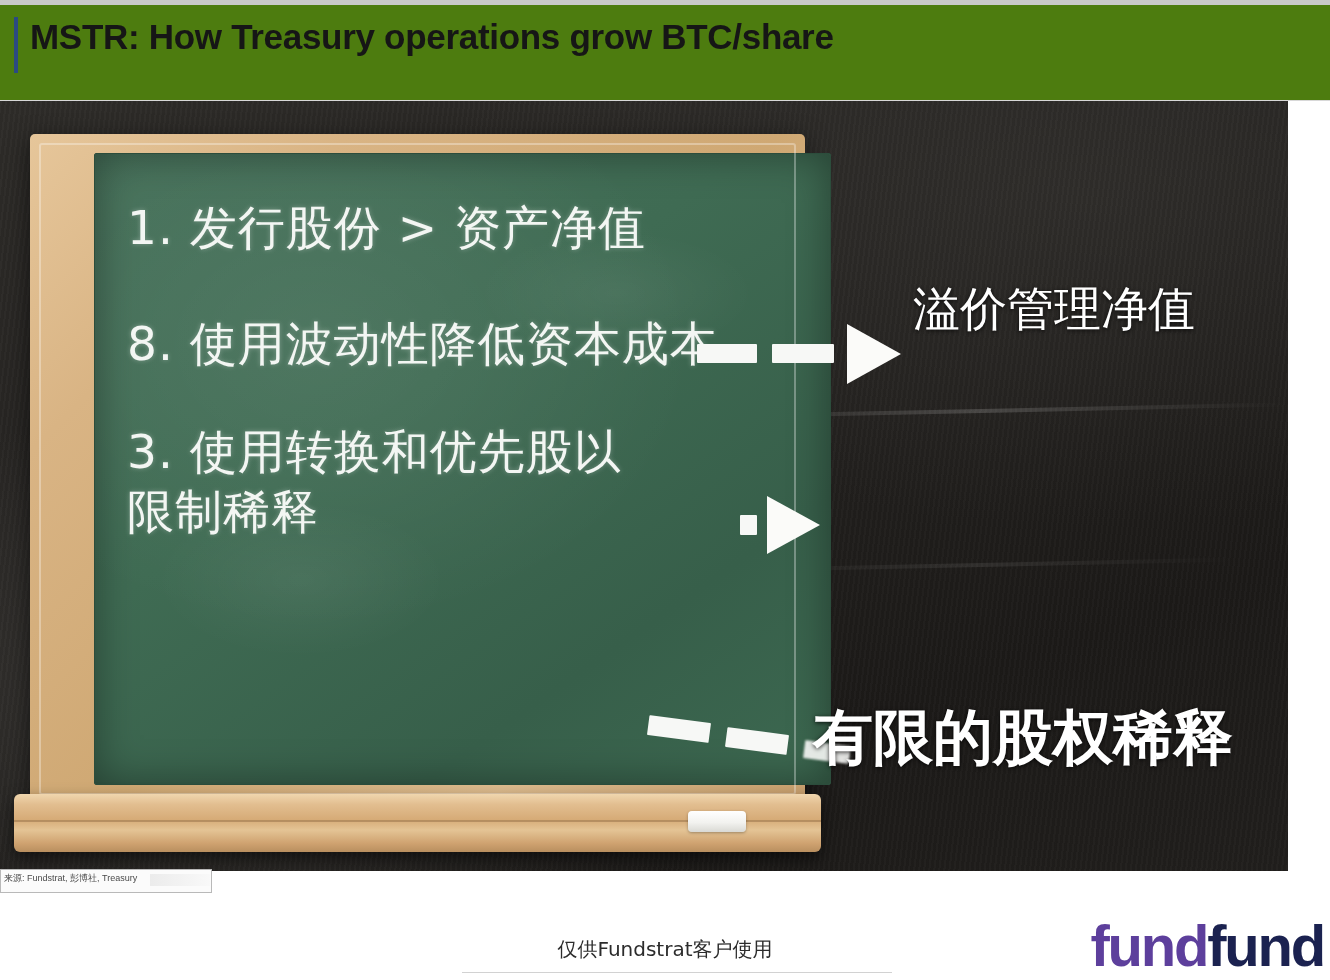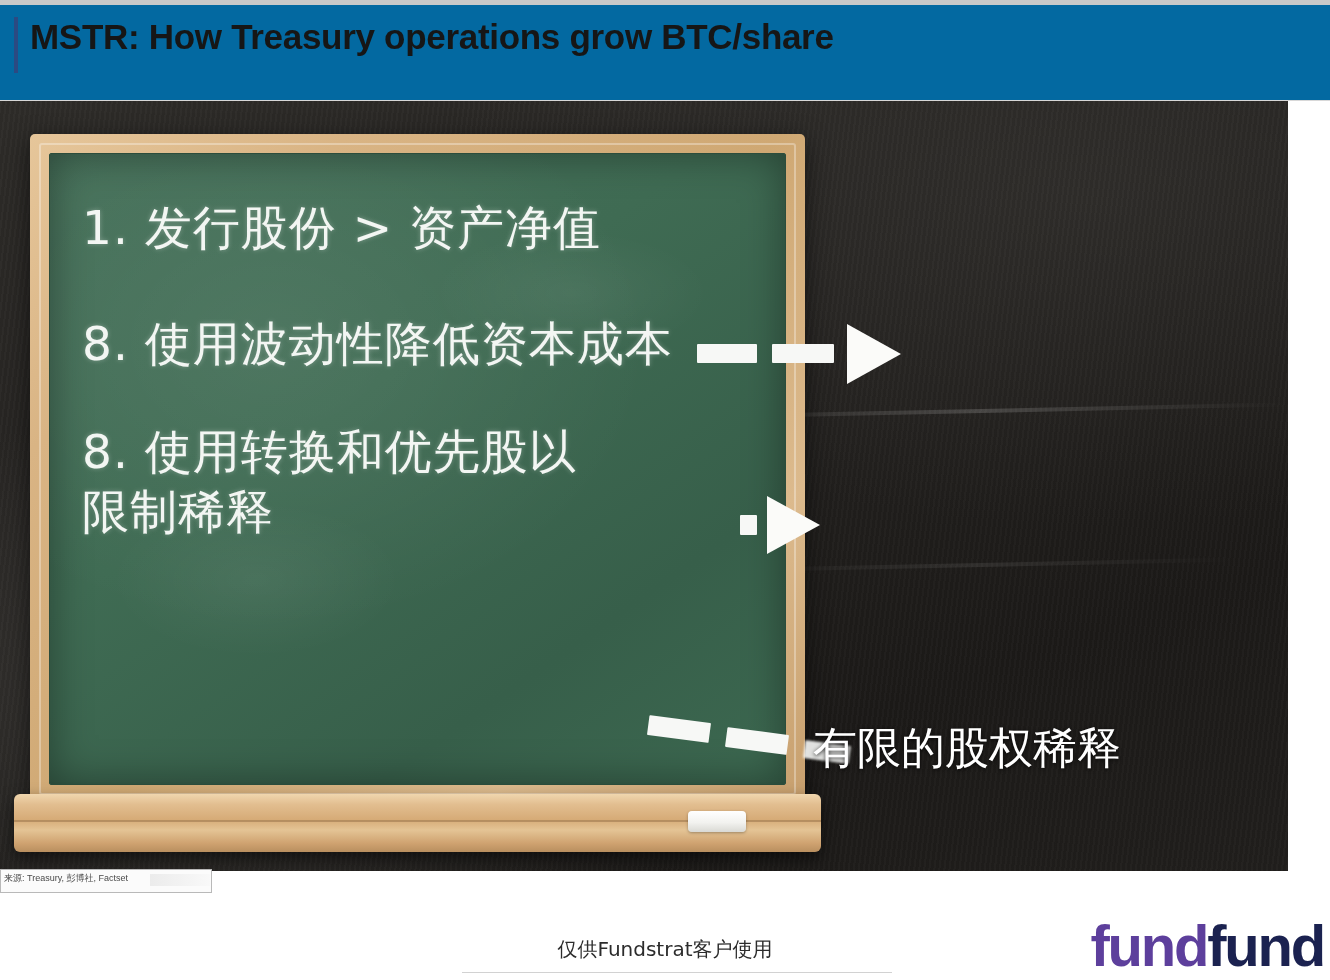--- a/index.html
+++ b/index.html
@@ -19,21 +19,21 @@
 
   
   .top-strip {
     position: absolute; left: 0; top: 0; width: 1330px; height: 5px;
     background: #c9c9c9;
   }
 
   
   .title-band {
     position: absolute; left: 0; top: 5px; width: 1330px; height: 96px;
-    background: #0369a1;
+    background: #4d7c0f;
     border-bottom: 1px solid #d8d8d8;
   }
   .title-accent {
     position: absolute; left: 14px; top: 12px; width: 4px; height: 56px;
     background: #2b4a82;
   }
   .slide-title {
     position: absolute; left: 30px; top: 12px;
     font-size: 35px;
     font-weight: bold;
@@ -90,20 +90,21 @@
   .board-surface {
     position: relative;
     width: 100%; height: 100%;
     background:
       radial-gradient(ellipse 80% 70% at 30% 30%, rgba(255,255,255,0.07), rgba(0,0,0,0) 65%),
       linear-gradient(145deg, #46715a 0%, #3f6b53 40%, #375f4a 75%, #3c6850 100%);
     border: 1px solid #2c4d3c;
     border-radius: 2px;
     overflow: hidden;
     box-shadow: inset 0 0 40px rgba(0,0,0,0.38);
+    margin-left: 45px;
   }
   .board-smudge {
     position: absolute; border-radius: 50%;
     background: radial-gradient(ellipse, rgba(255,255,255,0.055), rgba(255,255,255,0) 70%);
     pointer-events: none;
   }
 
   .board-lines {
     position: absolute; left: 32px; top: 44px; right: 30px;
     color: #f3f6f3;
@@ -176,21 +177,21 @@
   
   .annot {
     position: absolute;
     color: #ffffff;
     font-family: "DejaVu Sans", "Liberation Sans", sans-serif;
     text-shadow: 0 1px 4px rgba(0,0,0,0.8);
     line-height: 1.20;
   }
   #annot-1 { left: 913px; top: 180px; width: 330px; font-size: 47px; }
   #annot-2 { left: 845px; top: 390px; width: 430px; font-size: 47px; }
-  #annot-3 { left: 813px; top: 621px; width: 480px; font-size: 44px; }
+  #annot-3 { left: 813px; top: 600px; width: 480px; font-size: 60px; font-weight: bold; }
 
   
   .source-line {
     position: absolute; left: 4px; top: 872px;
     font-size: 9px;
     color: #2a2a2a;
     font-family: "Liberation Sans", sans-serif;
     white-space: nowrap;
     opacity: .85;
   }
@@ -247,21 +248,21 @@
 
     <div class="board-wrap">
       <div class="board-frame">
         <div class="board-surface">
           <div class="board-smudge" style="left:8%;top:55%;width:40%;height:25%;"></div>
           <div class="board-smudge" style="left:52%;top:12%;width:38%;height:20%;"></div>
 
           <div class="board-lines">
             <div class="board-line l1">1. 发行股份 &gt; 资产净值</div>
             <div class="board-line l2">8. 使用波动性降低资本成本</div>
-            <div class="board-line l3">8. 使用转换和优先股以限制稀释</div>
+            <div class="board-line l3">3. 使用转换和优先股以限制稀释</div>
           </div>
         </div>
       </div>
       <div class="chalk-tray">
         <div class="chalk-piece"></div>
       </div>
     </div>
 
     <div class="arrow-group" id="arrow-1">
       <div class="dash d1"></div>
@@ -273,25 +274,26 @@
       <div class="dash d1"></div>
       <div class="tri"></div>
     </div>
 
     <div class="arrow-group" id="arrow-3">
       <div class="dash d1"></div>
       <div class="dash d2"></div>
       <div class="dash d3"></div>
     </div>
 
+    <div class="annot" id="annot-1">溢价管理净值</div>
     <div class="annot" id="annot-3">有限的股权稀释</div>
 
   </div>
 
   <div class="source-box"></div>
   <div class="source-ghost"></div>
-  <div class="source-line">来源: Treasury, 彭博社, Factset</div>
+  <div class="source-line">来源: Fundstrat, 彭博社, Treasury</div>
 
   <div class="bottom-note">仅供Fundstrat客户使用</div>
   <div class="bottom-rule"></div>
   <div class="logo"><span class="a">fund</span><span class="b">fund</span></div>
 
 </div>
 
 </body></html>

